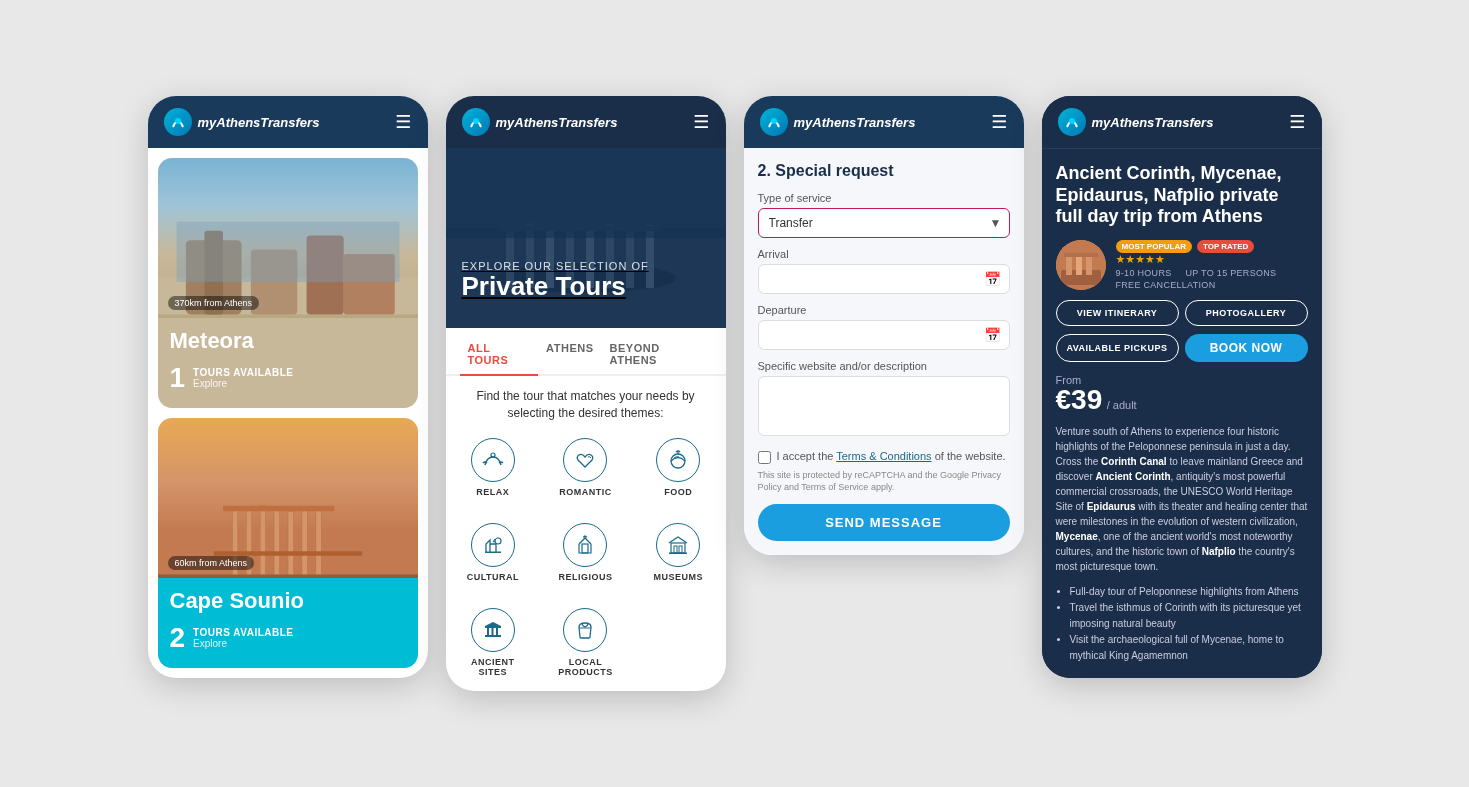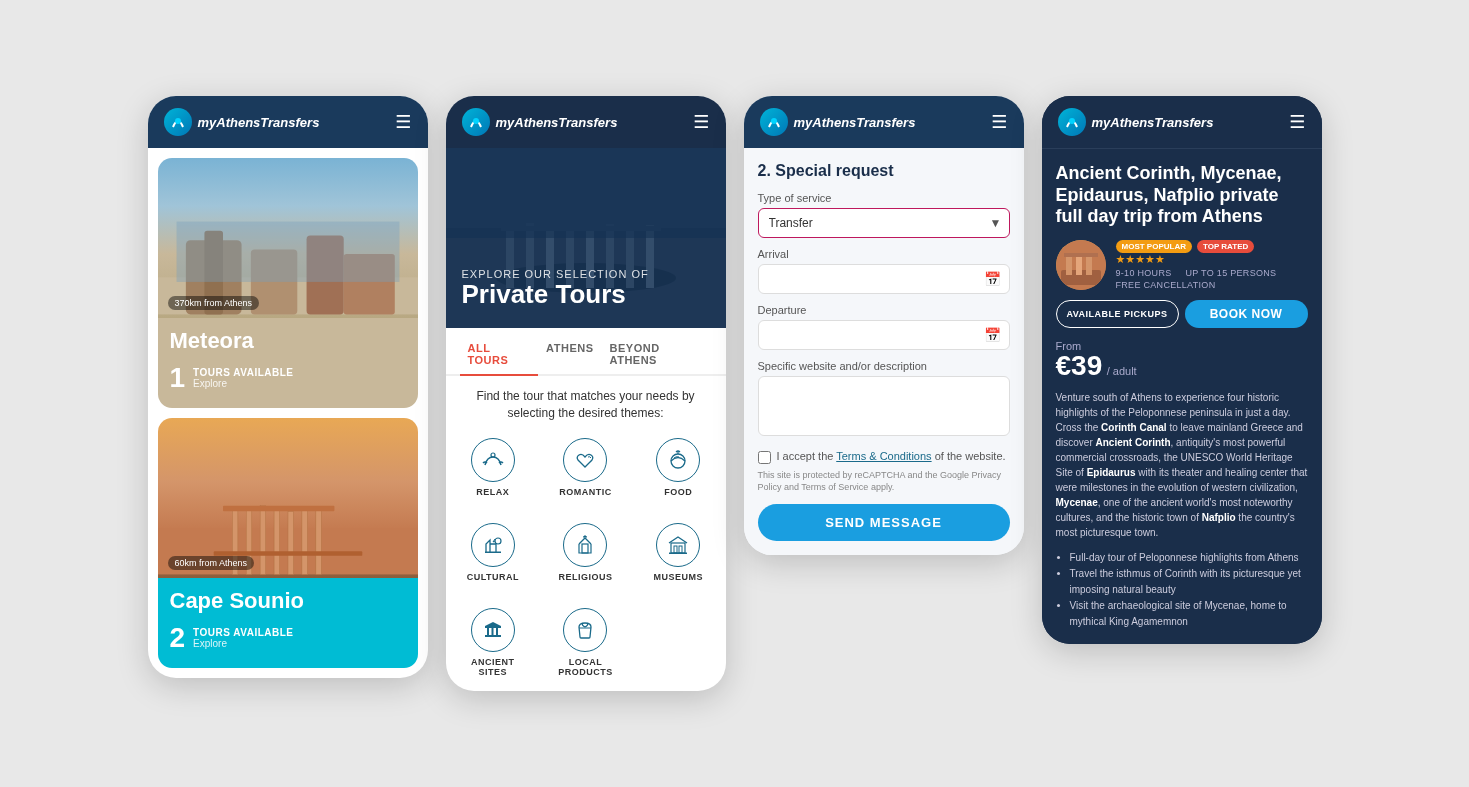--- a/index.html
+++ b/index.html
@@ -119,21 +119,21 @@
       background: linear-gradient(180deg, #2a4a6b 0%, #3a6a8a 40%, #5a7a9a 100%);
       overflow: hidden;
     }
     .hero-overlay {
       position: absolute;
       inset: 0;
       background: rgba(20,40,70,0.55);
     }
     .hero-text {
       position: absolute;
-      bottom: 20px; left: 16px;
+      bottom: 28px; left: 16px; text-decoration: underline;
     }
     .hero-explore-label {
       color: rgba(255,255,255,0.85);
       font-size: 11px;
       letter-spacing: 1px;
       text-transform: uppercase;
     }
     .hero-title {
       color: #fff;
       font-size: 26px;
@@ -759,37 +759,41 @@
           </div>
           <div class="stars">★★★★★</div>
           <div class="tour-stats">
             <span>9-10 HOURS</span>
             <span>UP TO 15 PERSONS</span>
           </div>
           <div class="free-cancel">FREE CANCELLATION</div>
         </div>
       </div>
 
+      <div class="action-btns">
+        <button class="btn-outline-white">VIEW ITINERARY</button>
+        <button class="btn-outline-white">PHOTOGALLERY</button>
+      </div>
       <div class="action-btns-2">
         <button class="btn-outline-white">AVAILABLE PICKUPS</button>
         <button class="btn-blue-fill">BOOK NOW</button>
       </div>
 
       <div class="price-row">
         <div class="price-from">From</div>
         <span class="price-amount">€39</span>
         <span class="price-per">/ adult</span>
       </div>
 
       <div class="tour-description">
         Venture south of Athens to experience four historic highlights of the Peloponnese peninsula in just a day.<br>
         Cross the <b>Corinth Canal</b> to leave mainland Greece and discover <b>Ancient Corinth</b>, antiquity's most powerful commercial crossroads, the UNESCO World Heritage Site of <b>Epidaurus</b> with its theater and healing center that were milestones in the evolution of western civilization, <b>Mycenae</b>, one of the ancient world's most noteworthy cultures, and the historic town of <b>Nafplio</b> the country's most picturesque town.
       </div>
 
       <ul class="bullet-list">
         <li>Full-day tour of Peloponnese highlights from Athens</li>
         <li>Travel the isthmus of Corinth with its picturesque yet imposing natural beauty</li>
-        <li>Visit the archaeological site of Mycenae, home to mythical King Agamemnon</li>
+        <li>Visit the archaeological full of Mycenae, home to mythical King Agamemnon</li>
       </ul>
     </div>
   </div>
 
 </div>
 
 </body></html>

